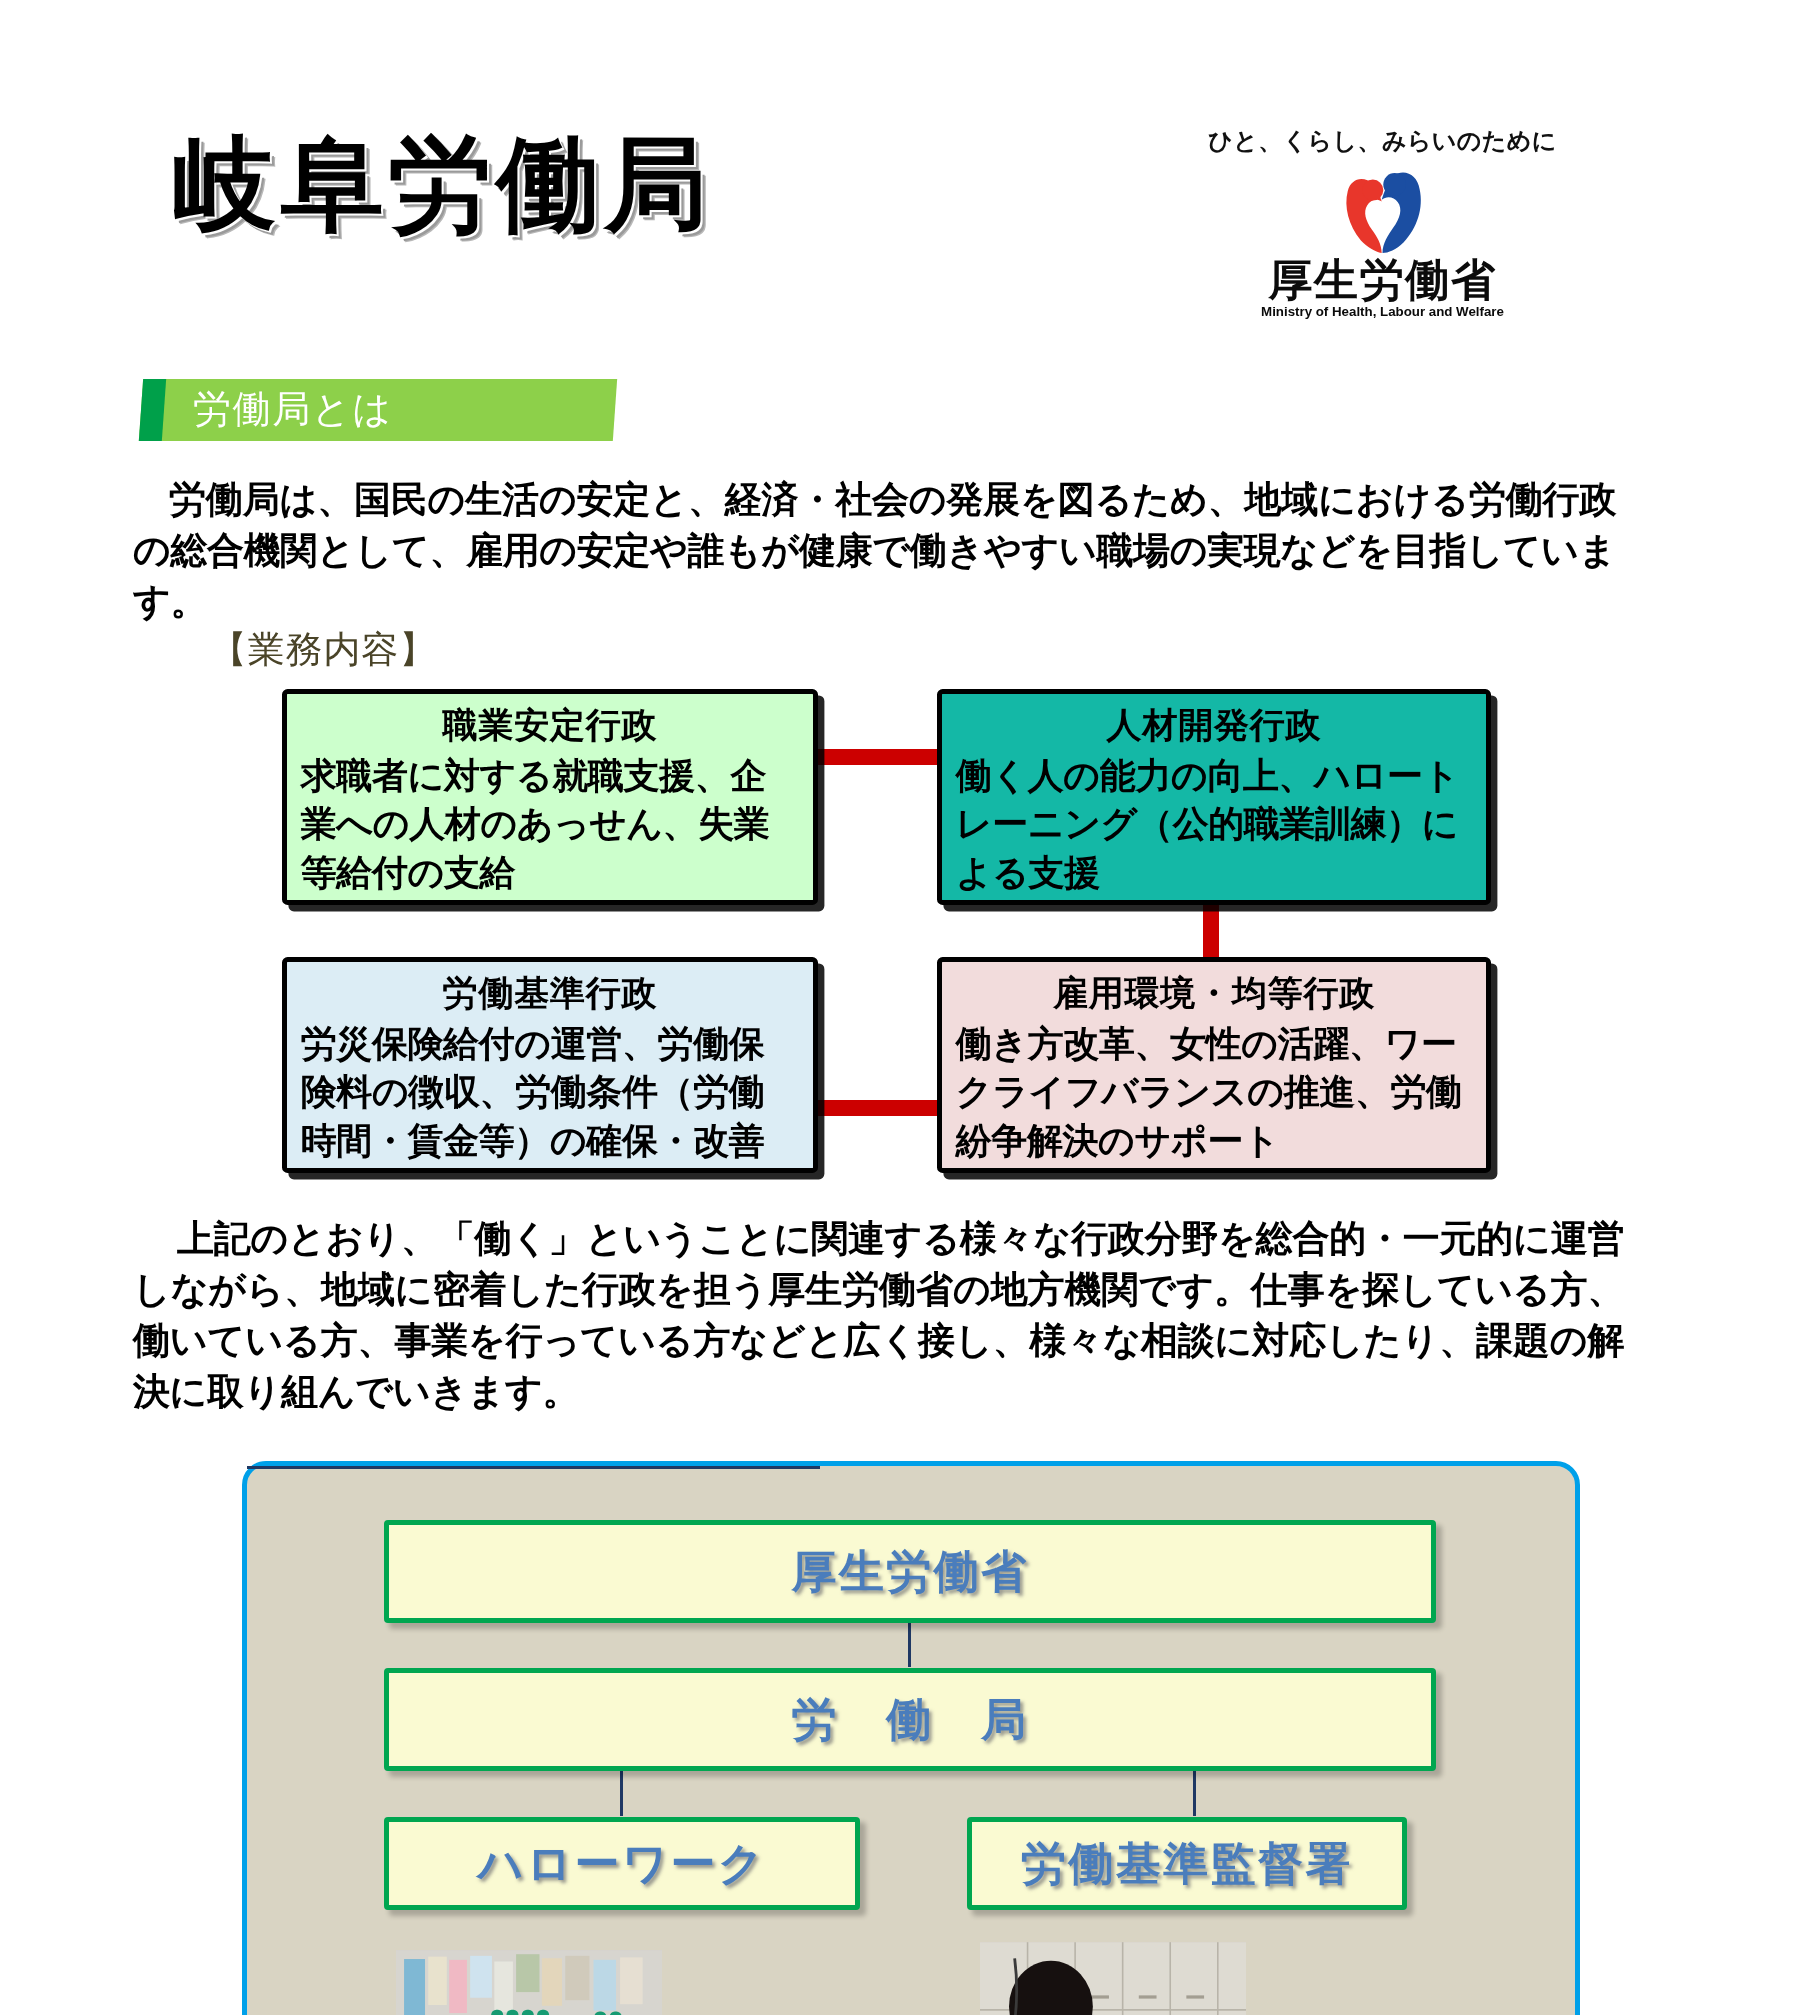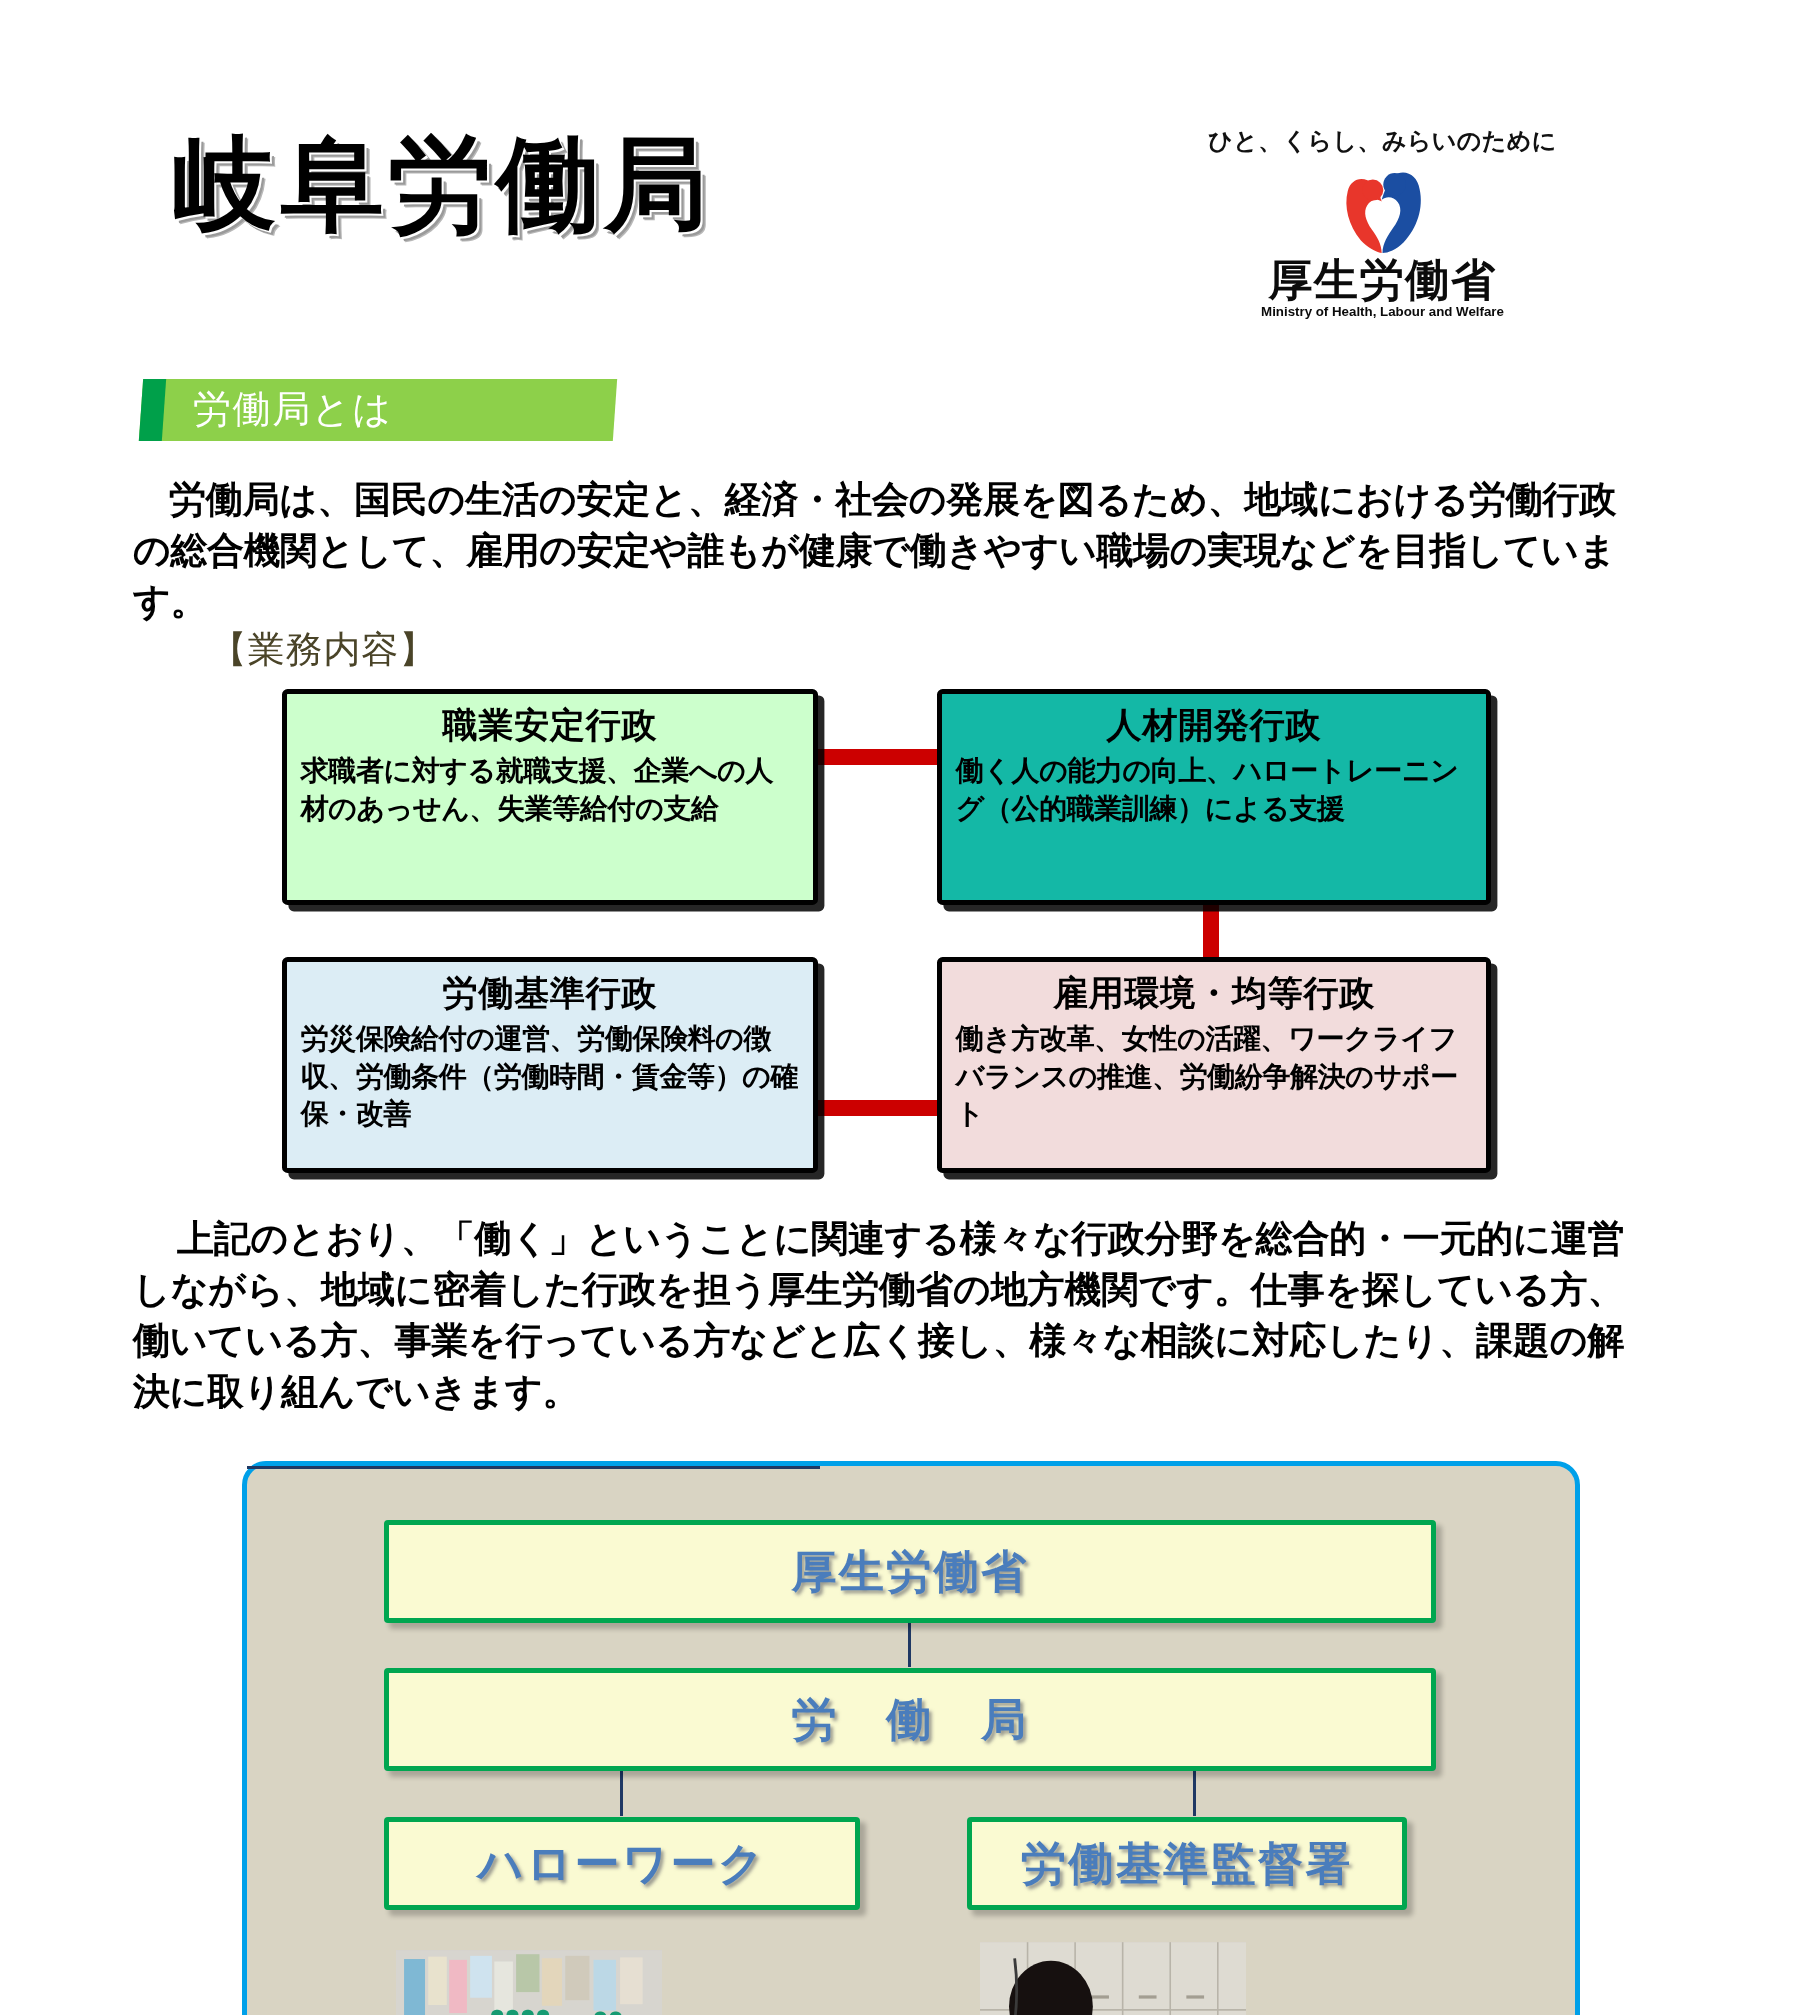--- a/index.html
+++ b/index.html
@@ -170,21 +170,21 @@
   .dbox-title {
     font-size: 35px;
     font-weight: 700;
     color: #000000;
     text-align: center;
     letter-spacing: 0.8px;
     line-height: 1.15;
     margin-bottom: 7.3px;
   }
   .dbox-body {
-    font-size: 28px;
+    font-size: 36px;
     font-weight: 700;
     color: #000000;
     line-height: 1.34;
     letter-spacing: -0.4px;
     text-align: left;
   }
 
   .dbox-1 { left: 0px;    top: 0px;   width: 536px; height: 216px; background: #CCFFCC; }
   .dbox-2 { left: 655px; top: 0px;   width: 554px; height: 216px; background: #14b8a6; }
   .dbox-3 { left: 0px;    top: 268px; width: 536px; height: 216px; background: #DCEDF5; }

